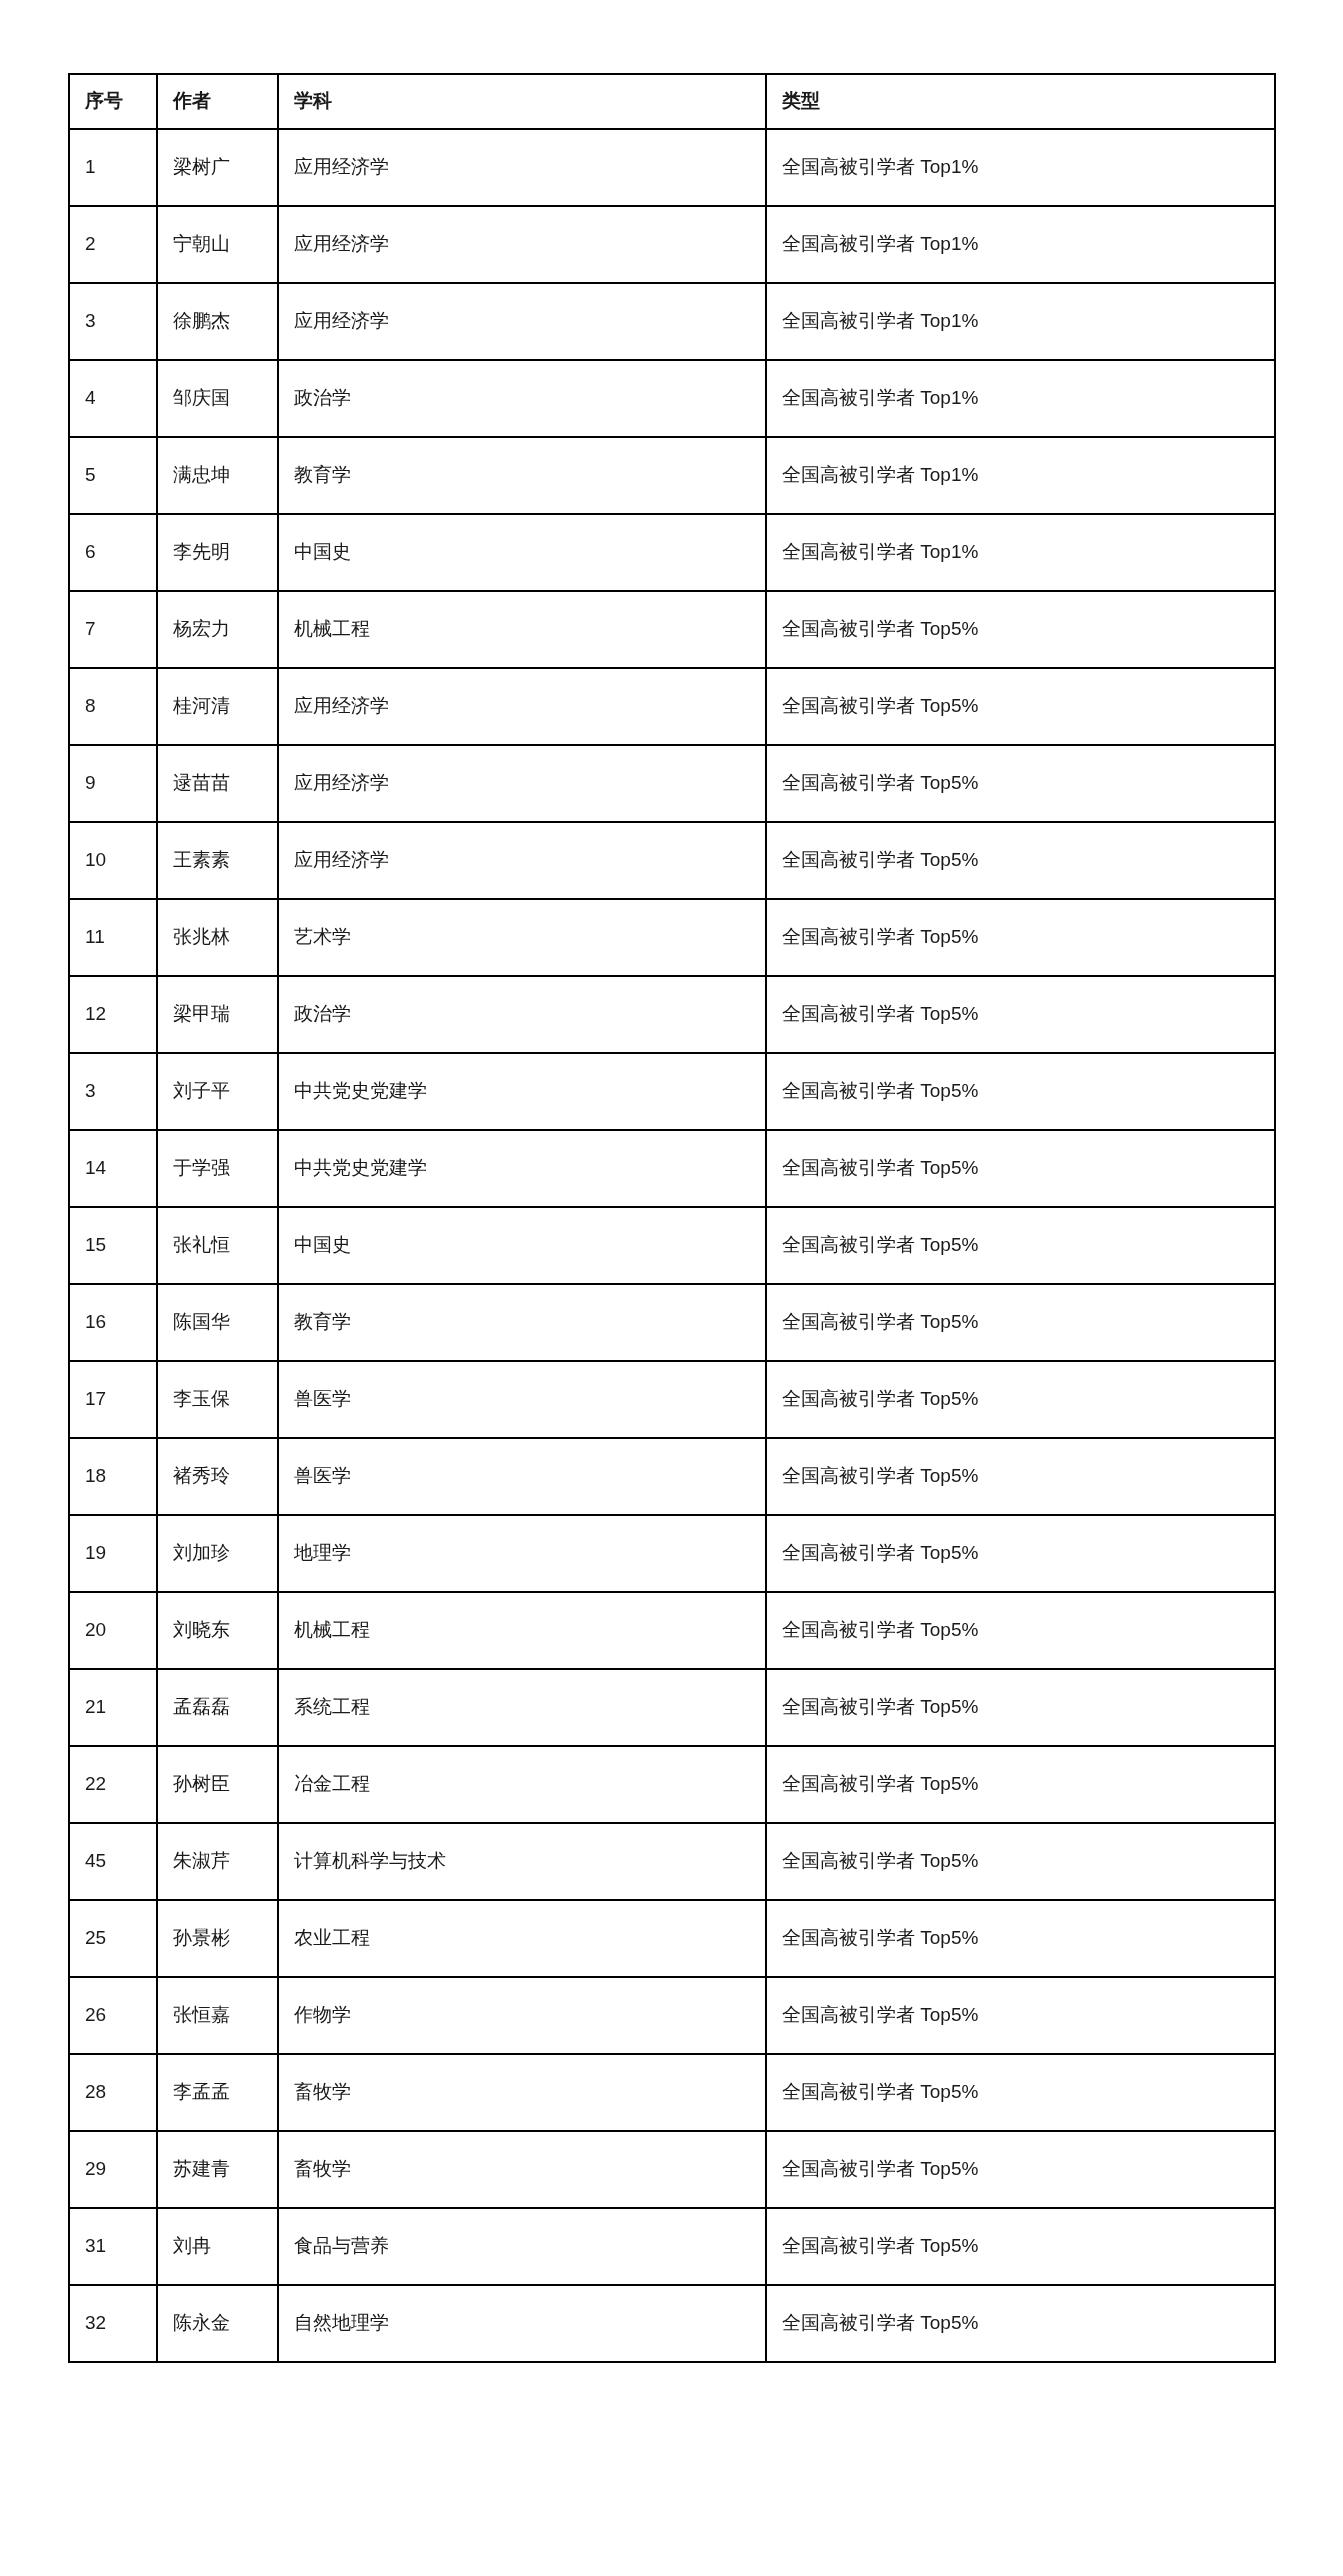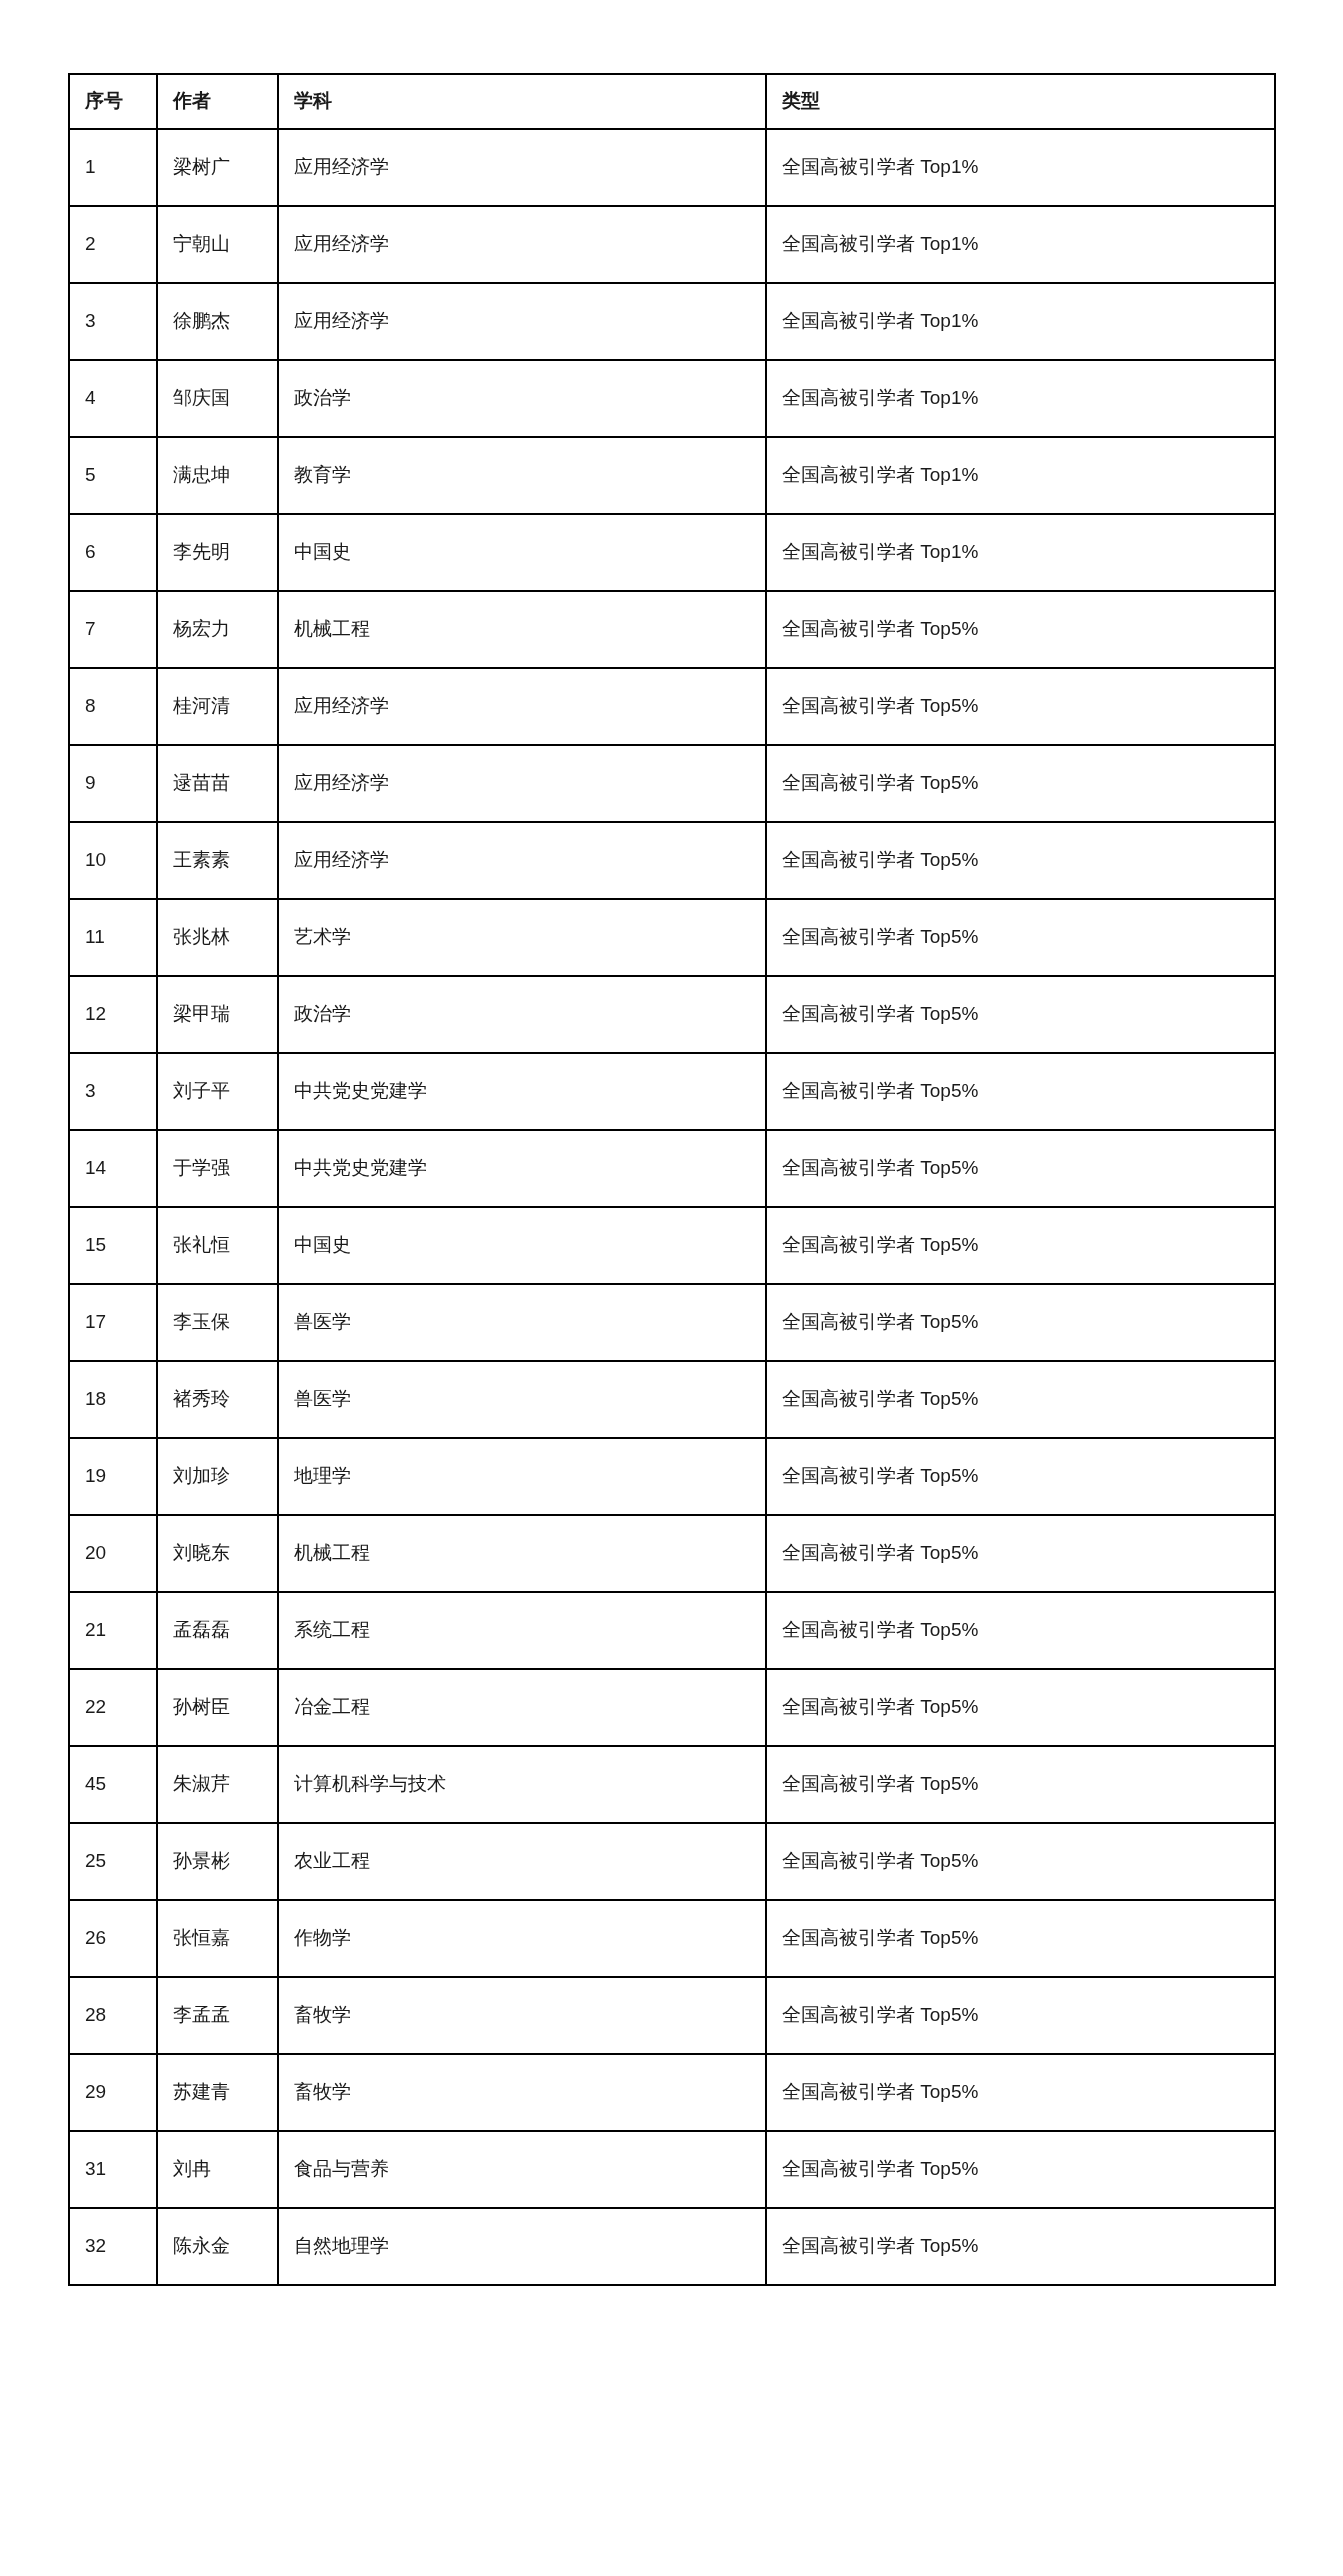--- a/index.html
+++ b/index.html
@@ -150,20 +150,26 @@
           <td>中共党史党建学</td>
           <td>全国高被引学者 Top5%</td>
         </tr>
         <tr>
           <td>15</td>
           <td>张礼恒</td>
           <td>中国史</td>
           <td>全国高被引学者 Top5%</td>
         </tr>
         <tr>
+          <td>16</td>
+          <td>陈国华</td>
+          <td>教育学</td>
+          <td>全国高被引学者 Top5%</td>
+        </tr>
+        <tr>
           <td>17</td>
           <td>李玉保</td>
           <td>兽医学</td>
           <td>全国高被引学者 Top5%</td>
         </tr>
         <tr>
           <td>18</td>
           <td>褚秀玲</td>
           <td>兽医学</td>
           <td>全国高被引学者 Top5%</td>

